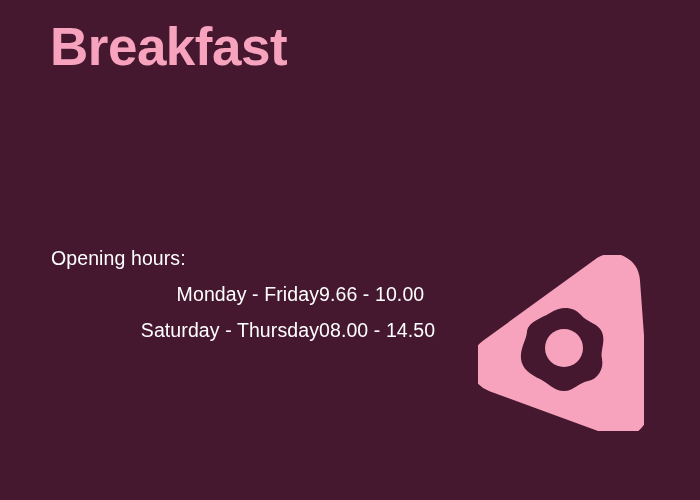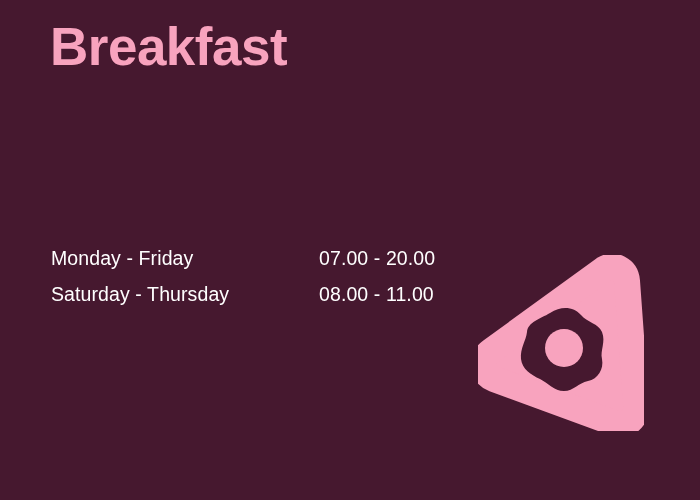--- a/index.html
+++ b/index.html
@@ -68,20 +68,21 @@
     white-space: nowrap;
   }
   .hours-row {
     display: block;
     white-space: nowrap;
   }
   .hours-days {
     display: inline-block;
     width: 268px;
     vertical-align: top;
+    text-align: right;
   }
   .hours-time {
     display: inline-block;
     vertical-align: top;
   }
 
   
   .egg-icon {
     position: absolute;
     left: 478px;
@@ -112,27 +113,28 @@
 </style>
 </head>
 <body>
 
 <div class="page">
 
   <div class="title">Breakfast</div>
 
 
   <div class="hours">
+    <span class="hours-label">Opening hours:</span>
 
     <span class="hours-row">
-      <span class="hours-days">Monday - Friday</span><span class="hours-time">07.00 - 20.00</span>
+      <span class="hours-days">Monday - Friday</span><span class="hours-time">9.66 - 10.00</span>
     </span>
 
     <span class="hours-row">
-      <span class="hours-days">Saturday - Thursday</span><span class="hours-time">08.00 - 11.00</span>
+      <span class="hours-days">Saturday - Thursday</span><span class="hours-time">08.00 - 14.50</span>
     </span>
   </div>
 
   <div class="egg-icon">
     <svg viewBox="0 0 166 176" xmlns="http://www.w3.org/2000/svg" aria-hidden="true">
       <defs>
         <mask id="egg-cutout">
           <rect x="0" y="0" width="166" height="176" fill="#fff"></rect>
 
           <path d="M72 58

